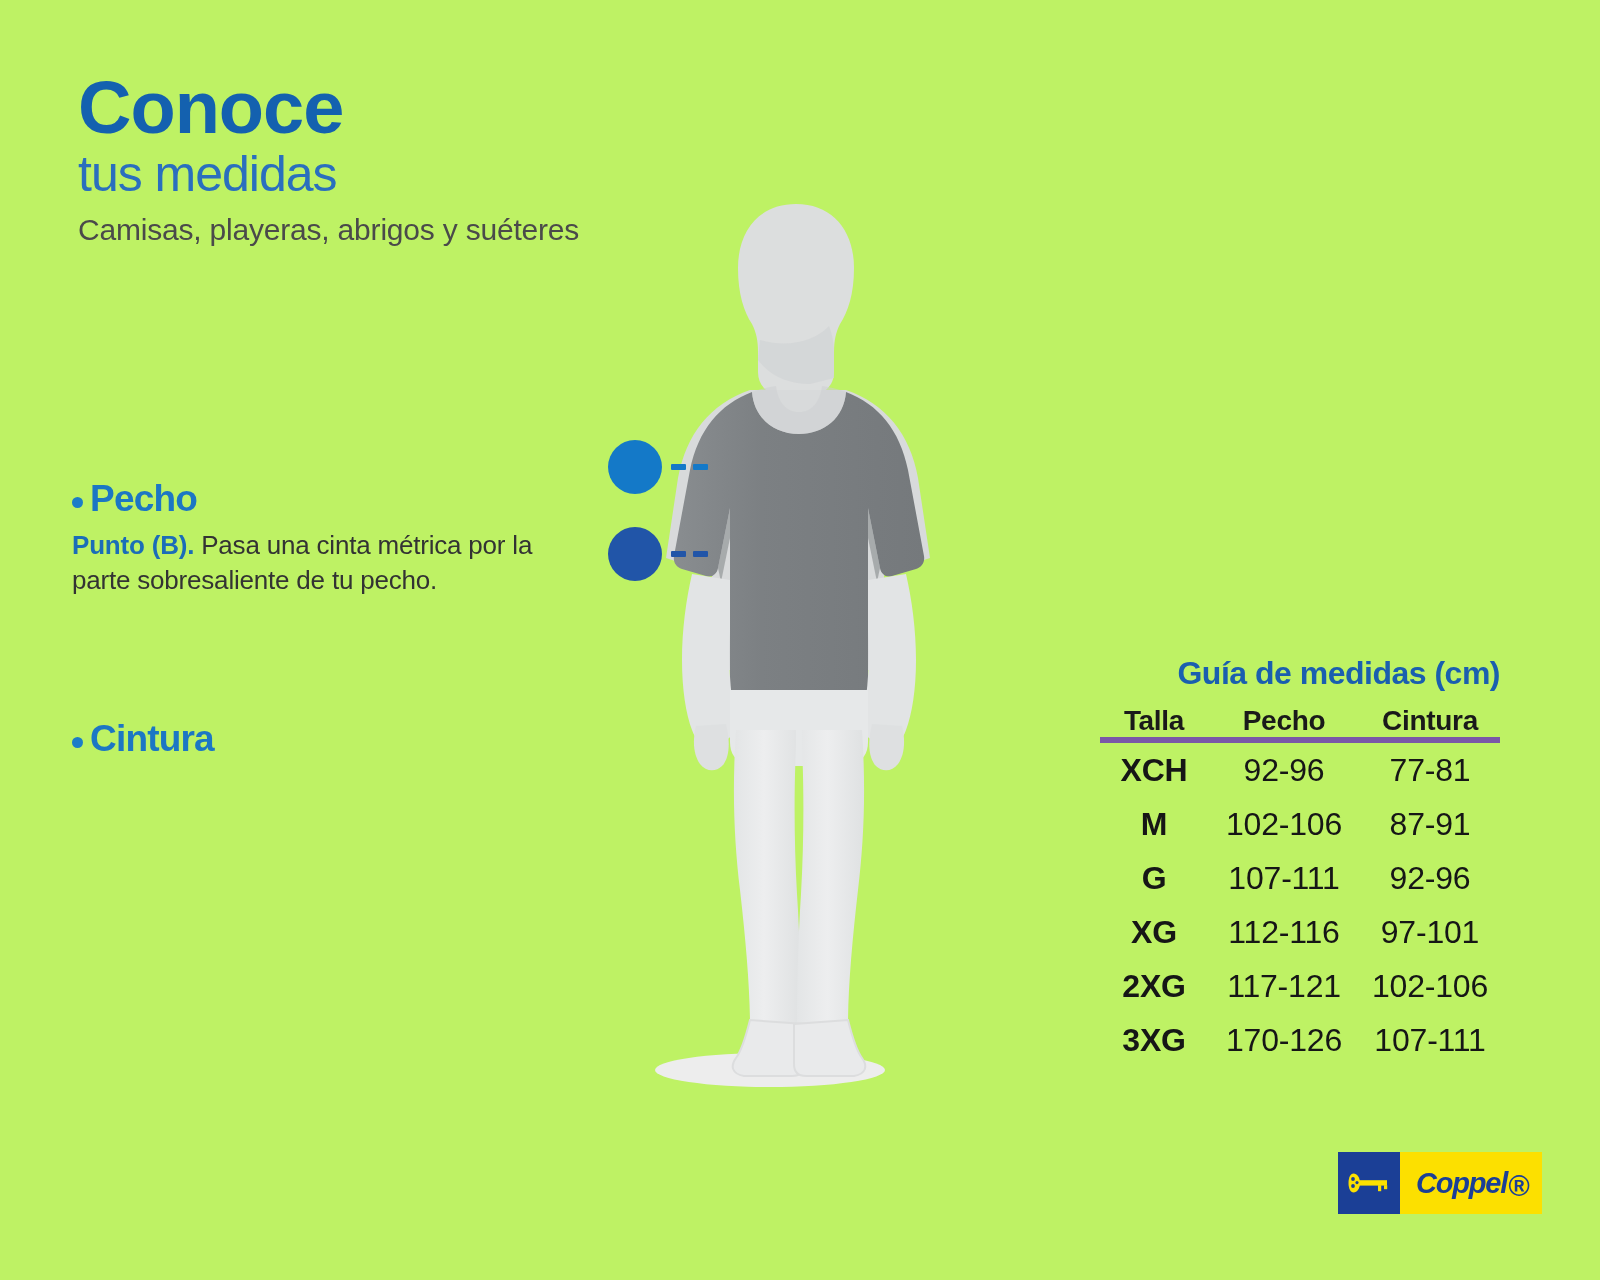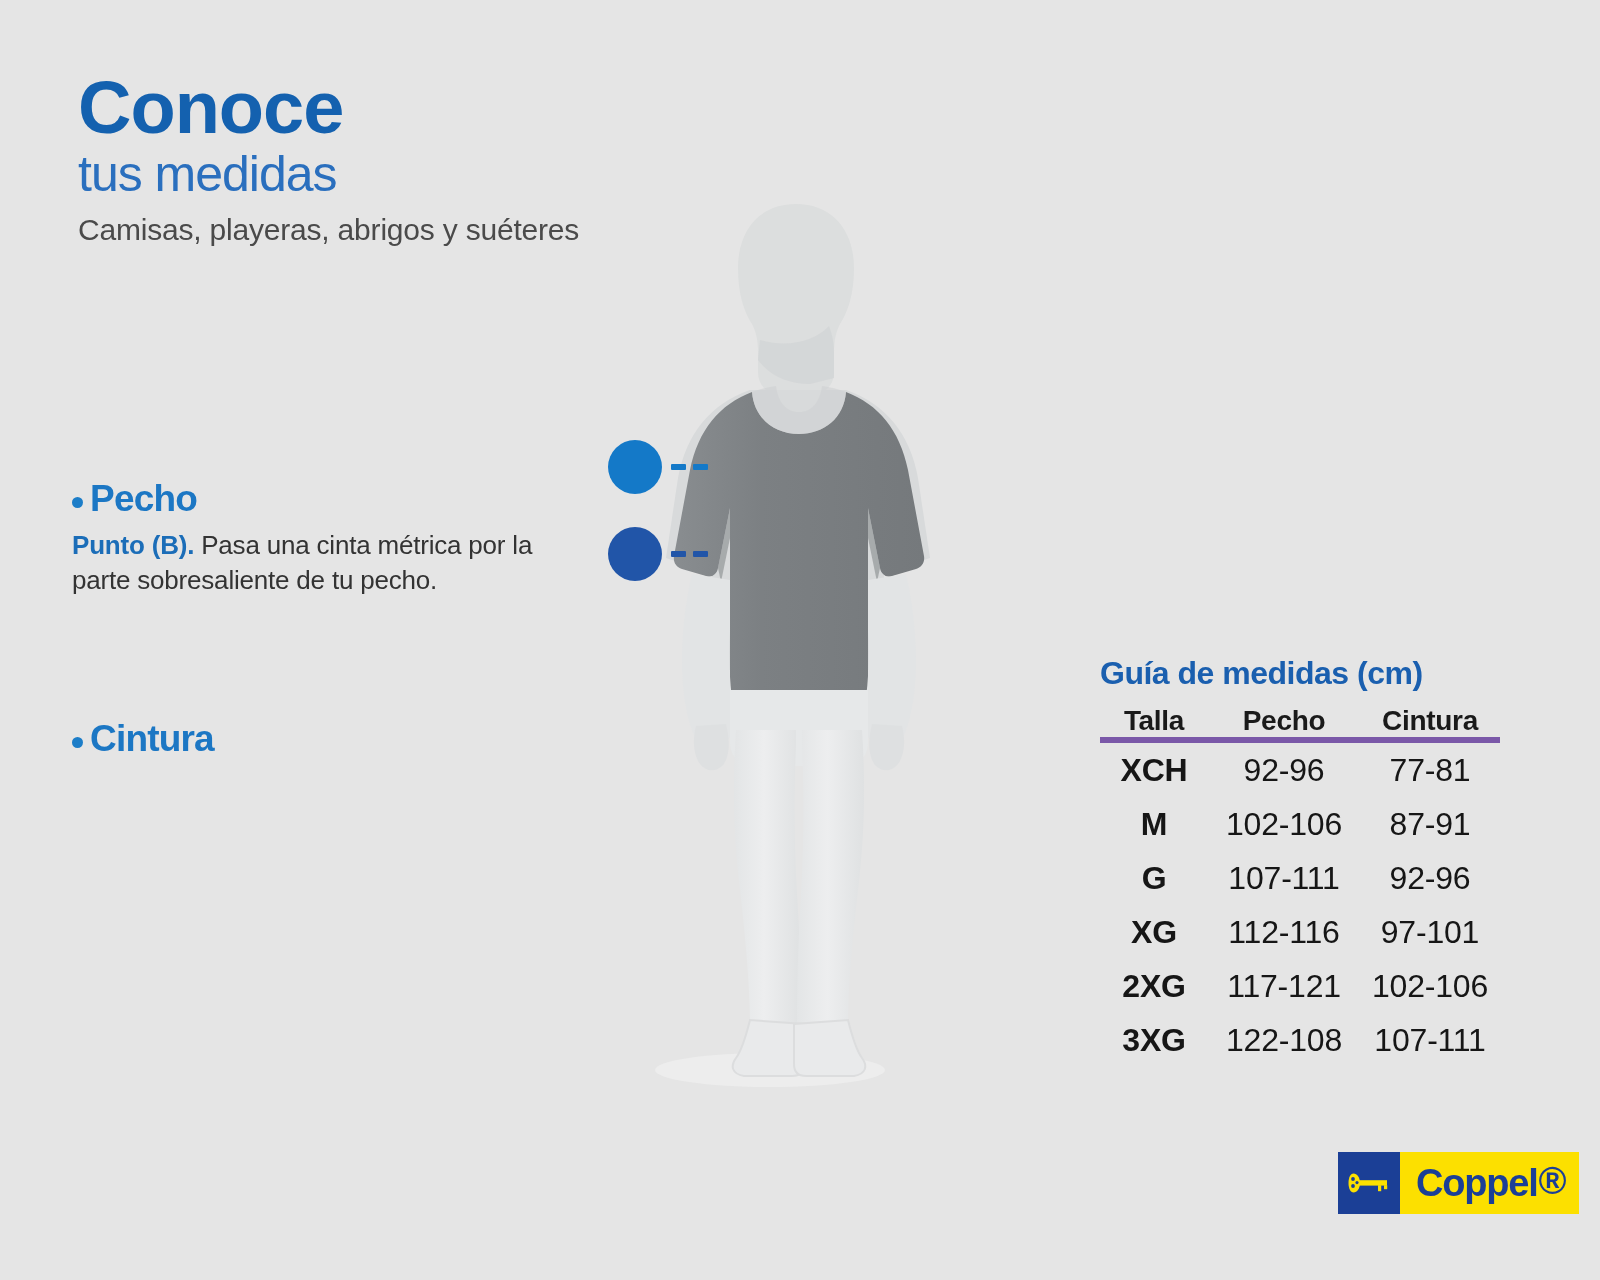--- a/index.html
+++ b/index.html
@@ -9,21 +9,21 @@
     height: 1280px;
     background: #ffffff;
     font-family: "Liberation Sans", sans-serif;
     overflow: hidden;
     position: relative;
   }
 
   .canvas {
     position: absolute;
     inset: 0;
-    background: #e5e5e5;
+    background: #bef264;
   }
 
   
   .header { position: absolute; left: 78px; top: 72px; }
 
   .title-main {
     font-size: 74px;
     font-weight: bold;
     color: #1461AF;
     letter-spacing: -1px;
@@ -112,21 +112,21 @@
   .table-wrap {
     position: absolute;
     left: 1100px;
     top: 655px;
     width: 400px;
   }
   .table-title {
     font-size: 32px;
     font-weight: bold;
     color: #1A5FAF;
-    text-align: left;
+    text-align: right;
     letter-spacing: -0.5px;
     margin-bottom: 13px;
   }
   table {
     width: 100%;
     border-collapse: collapse;
   }
   thead th {
     font-size: 28px;
     font-weight: bold;
@@ -172,24 +172,25 @@
     align-items: center;
     justify-content: center;
   }
   .logo-word {
     background: #FCE000;
     display: flex;
     align-items: center;
     padding: 0 14px 0 16px;
   }
   .logo-word span {
-    font-size: 38px;
+    font-size: 29px;
     font-weight: bold;
     color: #1B3F96;
     letter-spacing: -1.2px;
+    font-style: italic;
   }
   .logo-tm {
     font-size: 11px;
     color: #1B3F96;
     align-self: flex-end;
     margin-bottom: 11px;
     margin-left: 1px;
   }
 </style>
 </head>
@@ -367,21 +368,21 @@
           <td>112-116</td>
           <td>97-101</td>
         </tr>
         <tr>
           <td class="size-cell">2XG</td>
           <td>117-121</td>
           <td>102-106</td>
         </tr>
         <tr>
           <td class="size-cell">3XG</td>
-          <td>122-108</td>
+          <td>170-126</td>
           <td>107-111</td>
         </tr>
       </tbody>
     </table>
   </div>
 
   <div class="logo">
     <div class="logo-key">
       <svg width="42" height="26" viewBox="0 0 42 26">
         <path d="M12 13 C12 7.5 9 3.5 5.5 3.5 C2.5 3.5 0.5 7.5 0.5 13

